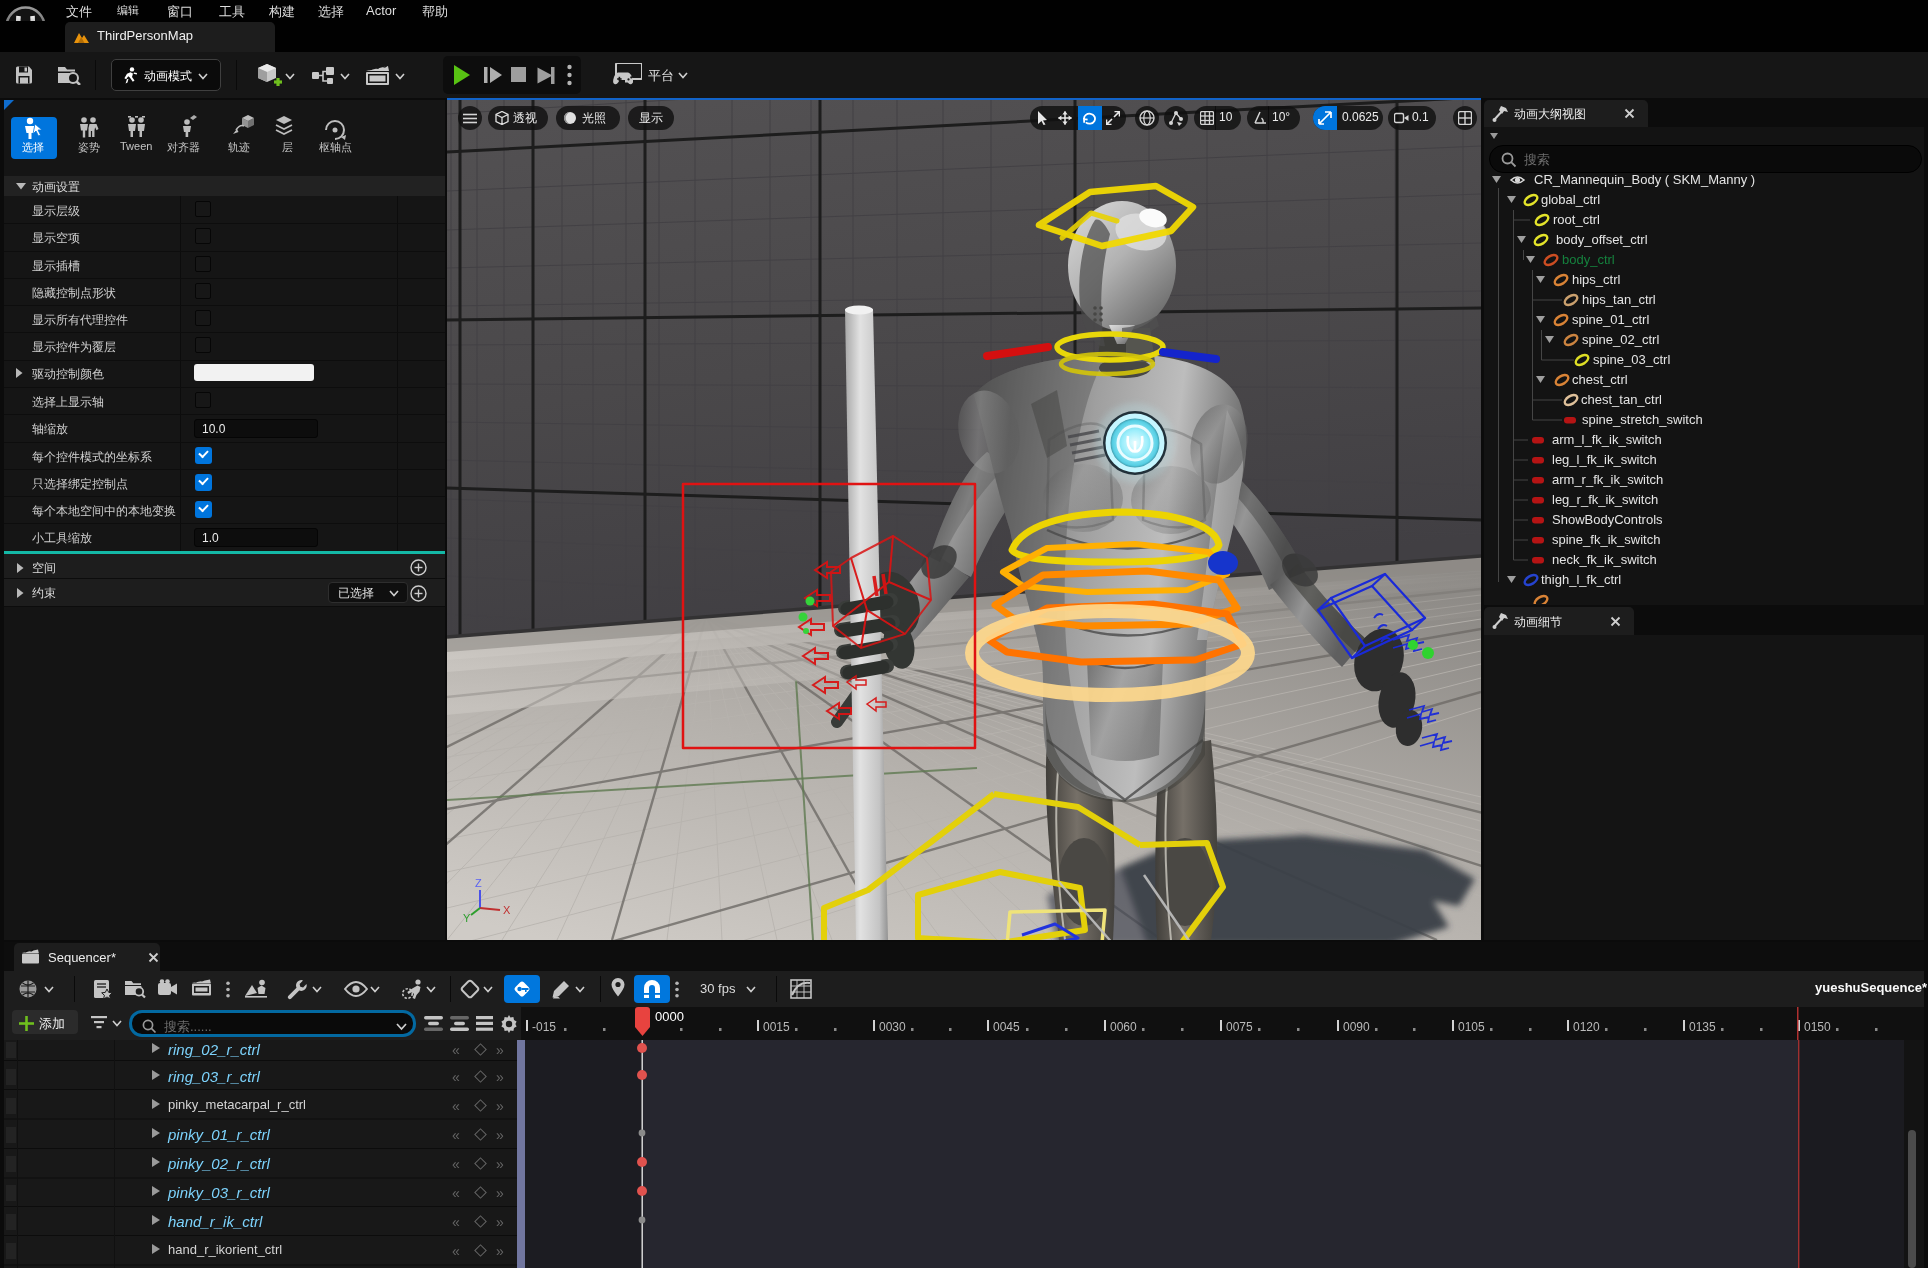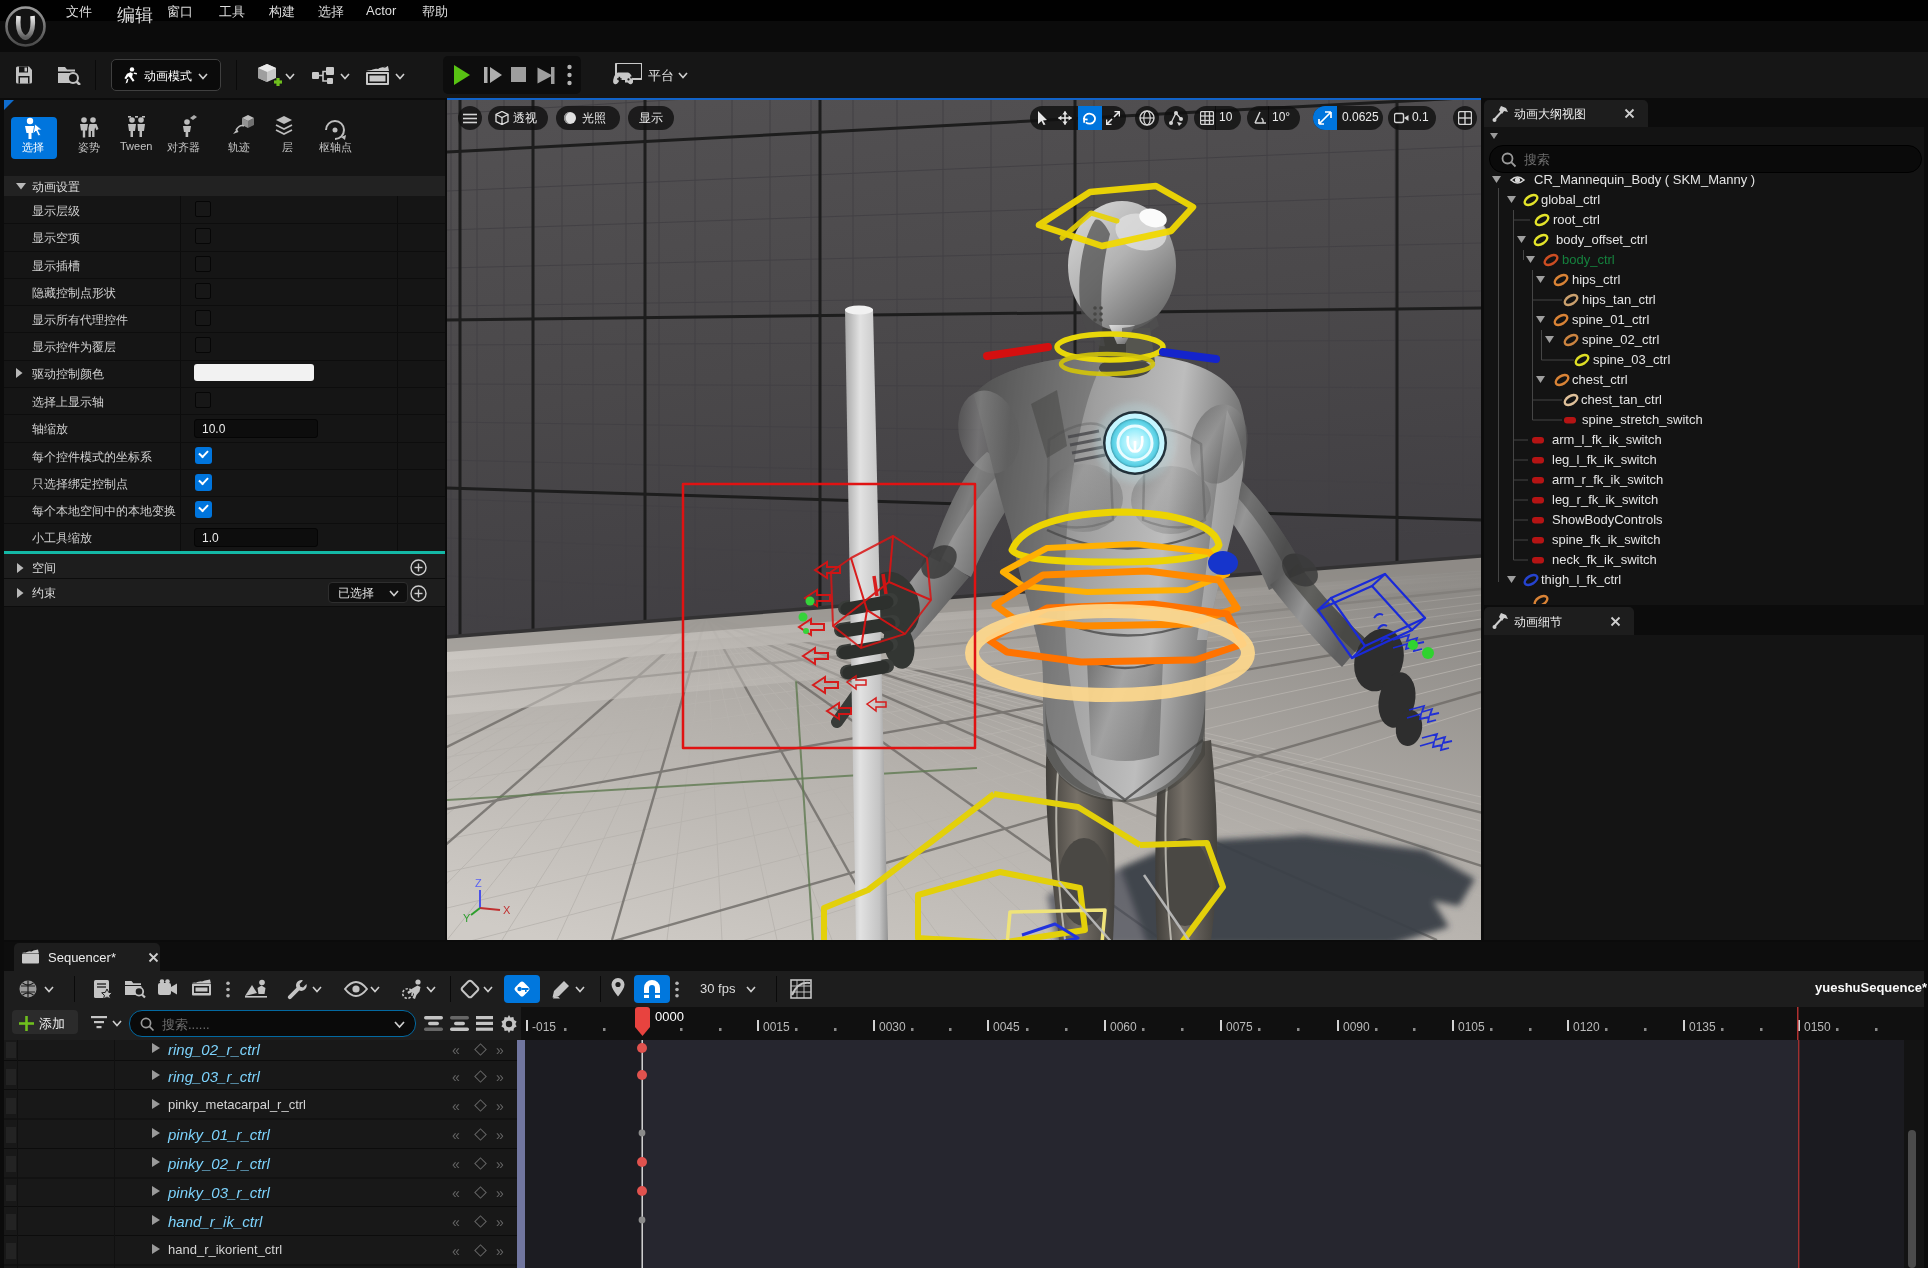--- a/index.html
+++ b/index.html
@@ -20,21 +20,21 @@
 .keys::after { content:"\00BB"; position:absolute; left:44px; top:2px; color:#646464; font-size:14px; }
 .keys i { position:absolute; left:24px; top:5px; width:9px; height:9px; border:1.5px solid #646464; transform:rotate(45deg); }
 .vpill { top:8px; height:24px; background:rgba(16,16,16,0.82); border-radius:12px; }
 .vcir { top:8px; width:24px; height:24px; background:rgba(16,16,16,0.82); border-radius:12px; }
 </style>
 </head>
 <body>
 <div id="stage">
   <div id="menubar" class="abs" style="left:0;top:0;width:1928px;height:21px;background:#010101;">
     <div class="abs txt" style="left:66px;top:3px;font-size:13px;color:#dedede;">文件</div>
-    <div class="abs txt" style="left:117px;top:3px;font-size:18px;color:#dedede;">编辑</div>
+    <div class="abs txt" style="left:117px;top:3px;font-size:11px;color:#dedede;">编辑</div>
     <div class="abs txt" style="left:167px;top:3px;font-size:13px;color:#dedede;">窗口</div>
     <div class="abs txt" style="left:219px;top:3px;font-size:13px;color:#dedede;">工具</div>
     <div class="abs txt" style="left:269px;top:3px;font-size:13px;color:#dedede;">构建</div>
     <div class="abs txt" style="left:318px;top:3px;font-size:13px;color:#dedede;">选择</div>
     <div class="abs txt" style="left:366px;top:3px;font-size:13px;color:#dedede;">Actor</div>
     <div class="abs txt" style="left:422px;top:3px;font-size:13px;color:#dedede;">帮助</div>
   </div>
 
   <svg class="abs" style="left:5px;top:6px;" width="41" height="41" viewBox="0 0 41 41">
     <defs>
@@ -44,20 +44,29 @@
       </linearGradient>
       <linearGradient id="ueu" x1="0" y1="0" x2="0" y2="1">
         <stop offset="0" stop-color="#efefef"></stop>
           <stop offset="1" stop-color="#5c5c5c"></stop>
       </linearGradient>
     </defs>
     <circle cx="20.5" cy="20.5" r="19" fill="#131313" stroke="url(#uering)" stroke-width="2.6"></circle>
     <path d="M13.5 10 C12.5 20 13.5 26 17 29.5 C18.5 31 19.5 31.5 20.5 31.7 C21.5 31.5 22.5 31 24 29.5 C27.5 26 28.5 20 27.5 10" stroke="url(#ueu)" stroke-width="4.6" fill="none"></path>
     <path d="M20.5 33.5 L20.5 17" stroke="url(#ueu)" stroke-width="4.2" fill="none"></path>
   </svg>
+  <div id="tabstrip" class="abs" style="left:0;top:21px;width:1928px;height:31px;background:#010101;">
+    <div class="abs" style="left:65px;top:1px;width:210px;height:30px;background:#1d1d1d;border-radius:5px 5px 0 0;">
+      <svg class="abs" style="left:8px;top:8px;" width="17" height="15" viewBox="0 0 17 15">
+        <path d="M1 13 L6 3 L9 8 L11 5 L16 13 Z" fill="#e8930c"></path>
+        <path d="M5 13 L8.2 7 L11.5 13 Z" fill="#b36d05"></path>
+      </svg>
+      <div class="abs txt" style="left:32px;top:6px;font-size:13px;color:#f0f0f0;">ThirdPersonMap</div>
+    </div>
+  </div>
   <div id="toolbar" class="abs" style="left:0;top:52px;width:1928px;height:46px;background:#161616;">
 
     <svg class="abs" style="left:15px;top:14px;" width="18" height="18" viewBox="0 0 18 18">
       <path d="M1 2 a1.5 1.5 0 0 1 1.5-1.5 H14 L17 4 V16 a1.5 1.5 0 0 1 -1.5 1.5 H2.5 A1.5 1.5 0 0 1 1 16 Z" fill="#c2c2c2"></path>
       <rect x="4" y="0.5" width="9" height="6" fill="#161616"></rect>
         <rect x="9.5" y="1.5" width="2.5" height="4" fill="#c2c2c2"></rect>
       <rect x="3.5" y="10" width="11" height="7.5" fill="#161616"></rect>
         <rect x="5" y="11.5" width="8" height="6" fill="#c2c2c2"></rect>
     </svg>
 
@@ -1073,21 +1082,21 @@
         <div class="abs txt" style="left:27px;top:5px;font-size:13px;color:#ececec;">添加</div>
       </div>
       <svg class="abs" style="left:86px;top:8px;" width="18" height="16" viewBox="0 0 18 16" fill="#c4c4c4">
           <rect x="1" y="1" width="16" height="2.2"></rect>
           <rect x="4" y="6" width="10" height="2.2"></rect>
           <rect x="6.5" y="11" width="5" height="2.2"></rect>
         </svg>
       <svg class="abs" style="left:108px;top:13px;" width="10" height="7">
           <path d="M1 1 L5 5.5 L9 1" stroke="#cfcfcf" stroke-width="1.6" fill="none"></path>
         </svg>
-      <div class="abs" style="left:125px;top:3px;width:287px;height:27px;background:#0a0a0a;border:1px solid #0369a1;border-radius:13px;">
+      <div class="abs" style="left:125px;top:3px;width:287px;height:27px;background:#0a0a0a;border:3px solid #0369a1;border-radius:13px;">
         <svg class="abs" style="left:10px;top:6px;" width="15" height="15">
             <circle cx="6" cy="6" r="4.6" fill="none" stroke="#9a9a9a" stroke-width="1.7"></circle>
             <line x1="9.4" y1="9.4" x2="13.5" y2="13.5" stroke="#9a9a9a" stroke-width="1.7"></line>
           </svg>
         <div class="abs txt" style="left:32px;top:5px;color:#6f6f6f;font-size:13px;">搜索......</div>
         <svg class="abs" style="left:264px;top:10px;" width="11" height="8">
             <path d="M1 1 L5.5 6 L10 1" stroke="#cfcfcf" stroke-width="1.7" fill="none"></path>
           </svg>
       </div>
       <svg class="abs" style="left:420px;top:9px;" width="19" height="15" viewBox="0 0 19 15" fill="#c4c4c4">

